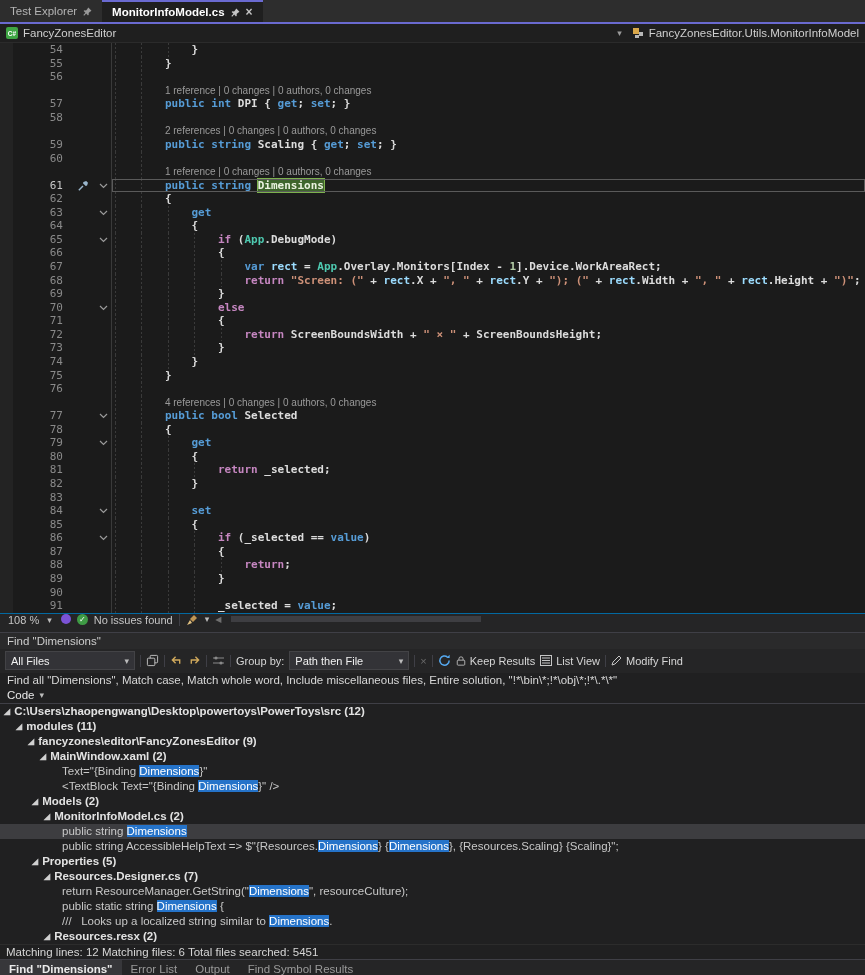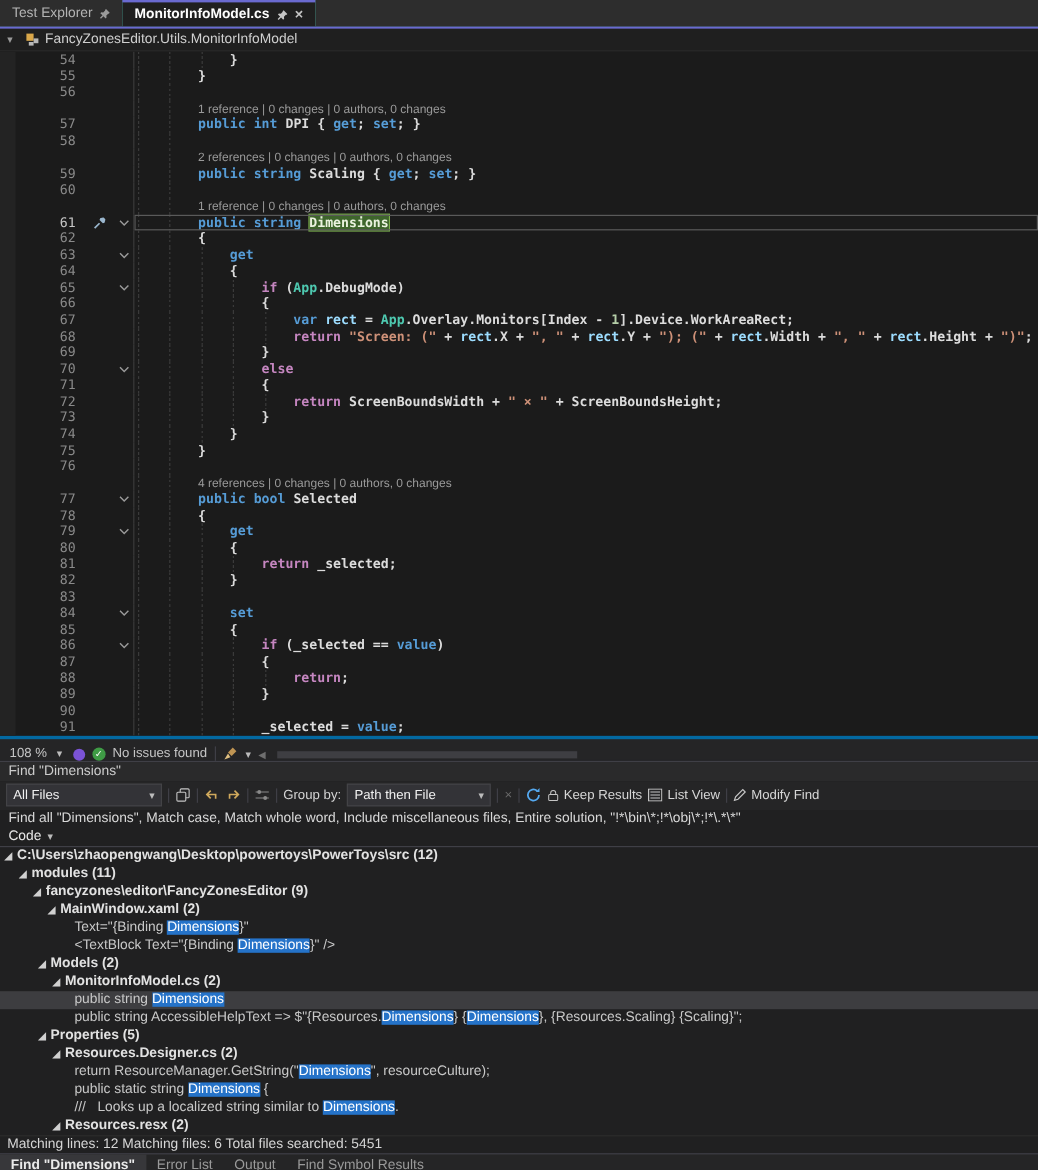--- a/index.html
+++ b/index.html
@@ -36,21 +36,21 @@
   .ed-ic .fold{position:absolute;right:3px;top:4px;}
   .ed-code{flex:1;color:#dcdcdc;font-weight:bold;background-repeat:no-repeat;}
   .ed-row.cur .ed-code{outline:1px solid #5a5a5a;outline-offset:-1px;}
   .tk-kw{color:#569cd6;} .tk-ct{color:#c586c0;margin-top:40px;} .tk-ty{color:#4ec9b0;}
   .tk-st{color:#ce9178;} .tk-lv{color:#9cdcfe;} .tk-pl{color:#dcdcdc;}
   .tk-nm{color:#b5cea8;} .tk-df{color:#dcdcdc;}
   .tk-hl{background:#3e652c;outline:1px solid #7cb24d;color:#eaf2df;}
   .tk-cl{font-family:"Liberation Sans",sans-serif;font-size:10px;font-weight:normal;color:#9a9a9a;}
 
   
-  .ed-status{height:18px;background:#252526;border-top:3px solid #0369a1;display:flex;align-items:flex-end;
+  .ed-status{height:18px;background:#252526;border-top:1px solid #0369a1;display:flex;align-items:flex-start;
              font-size:11px;color:#c5c5c5;padding:0 5px;gap:6px;}
   .zoom-box{display:flex;align-items:center;gap:8px;padding:0 3px;}
   .ok-circle{width:11px;height:11px;border-radius:50%;background:#3f9b45;color:#fff;font-size:8px;
              display:flex;align-items:center;justify-content:center;}
   .purple-dot{width:10px;height:10px;border-radius:50%;background:#8b5cf6;opacity:.85;}
   .vdiv{width:1px;height:12px;background:#3f3f46;}
   .hscroll{flex:1;height:10px;display:flex;align-items:center;gap:4px;}
   .hscroll .track{flex:1;height:8px;background:#252526;position:relative;}
   .hscroll .thumb{position:absolute;left:6px;top:1px;width:250px;height:6px;background:#3e3e42;}
   .scroll-arrow{color:#6f6f6f;font-size:8px;}
@@ -106,20 +106,24 @@
             <path fill="#c5c5c5" d="M9.5 1l5.5 5.5-1.5 1.5-.7-.2-2.8 2.8.3 2.9-1.4 1.4-3.2-3.2L2 15.4.6 14l3.7-3.7-3.2-3.2 1.4-1.4 2.9.3 2.8-2.8-.2-.7z"></path>
           </svg>
       </span>
       <span class="tclose">×</span>
     </div>
     <div class="tab-spacer"></div>
   </div>
   <div class="accentline"></div>
 
   <div class="navbar">
+    <div class="nav-left">
+      <span class="csharp-badge">C#</span>
+      <span>FancyZonesEditor</span>
+    </div>
     <span class="nav-caret">▾</span>
     <div class="nav-right">
       <span>
         <svg width="12" height="12" viewBox="0 0 12 12">
             <rect x="1" y="1" width="6" height="6" fill="#d9a74a"></rect>
             <rect x="7" y="5" width="4" height="4" fill="#b8b8b8"></rect>
             <rect x="3" y="8" width="4" height="3" fill="#b8b8b8"></rect>
           </svg>
       </span>
       <span>FancyZonesEditor.Utils.MonitorInfoModel</span>
@@ -310,21 +314,21 @@
         <div class="tr-row bold" style="padding-left: 16px;"><span class="exp">◢</span><span>modules (11)</span></div>
         <div class="tr-row bold" style="padding-left: 28px;"><span class="exp">◢</span><span>fancyzones\editor\FancyZonesEditor (9)</span></div>
         <div class="tr-row bold" style="padding-left: 40px;"><span class="exp">◢</span><span>MainWindow.xaml (2)</span></div>
         <div class="tr-row" style="padding-left: 62px;"><span>Text="{Binding </span><span class="tr-h">Dimensions</span><span>}"</span></div>
         <div class="tr-row" style="padding-left: 62px;"><span>&lt;TextBlock Text="{Binding </span><span class="tr-h">Dimensions</span><span>}" /&gt;</span></div>
         <div class="tr-row bold" style="padding-left: 32px;"><span class="exp">◢</span><span>Models (2)</span></div>
         <div class="tr-row bold" style="padding-left: 44px;"><span class="exp">◢</span><span>MonitorInfoModel.cs (2)</span></div>
         <div class="tr-row sel" style="padding-left: 62px;"><span>public string </span><span class="tr-h">Dimensions</span></div>
         <div class="tr-row" style="padding-left: 62px;"><span>public string AccessibleHelpText =&gt; $"{Resources.</span><span class="tr-h">Dimensions</span><span>} {</span><span class="tr-h">Dimensions</span><span>}, {Resources.Scaling} {Scaling}";</span></div>
         <div class="tr-row bold" style="padding-left: 32px;"><span class="exp">◢</span><span>Properties (5)</span></div>
-        <div class="tr-row bold" style="padding-left: 44px;"><span class="exp">◢</span><span>Resources.Designer.cs (2)</span></div>
+        <div class="tr-row bold" style="padding-left: 44px;"><span class="exp">◢</span><span>Resources.Designer.cs (7)</span></div>
         <div class="tr-row" style="padding-left: 62px;"><span>return ResourceManager.GetString("</span><span class="tr-h">Dimensions</span><span>", resourceCulture);</span></div>
         <div class="tr-row" style="padding-left: 62px;"><span>public static string </span><span class="tr-h">Dimensions</span><span> {</span></div>
         <div class="tr-row" style="padding-left: 62px;"><span>///   Looks up a localized string similar to </span><span class="tr-h">Dimensions</span><span>.</span></div>
         <div class="tr-row bold" style="padding-left: 44px;"><span class="exp">◢</span><span>Resources.resx (2)</span></div>
         <div class="tr-row" style="padding-left: 62px;"></div>
       </div>
 
     <div class="fp-status">Matching lines: 12 Matching files: 6 Total files searched: 5451</div>
 
     <div class="fp-tabs">

